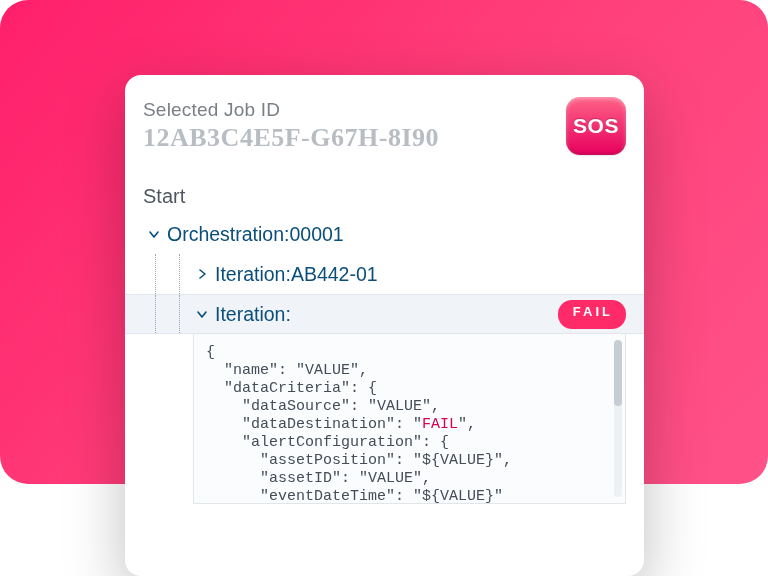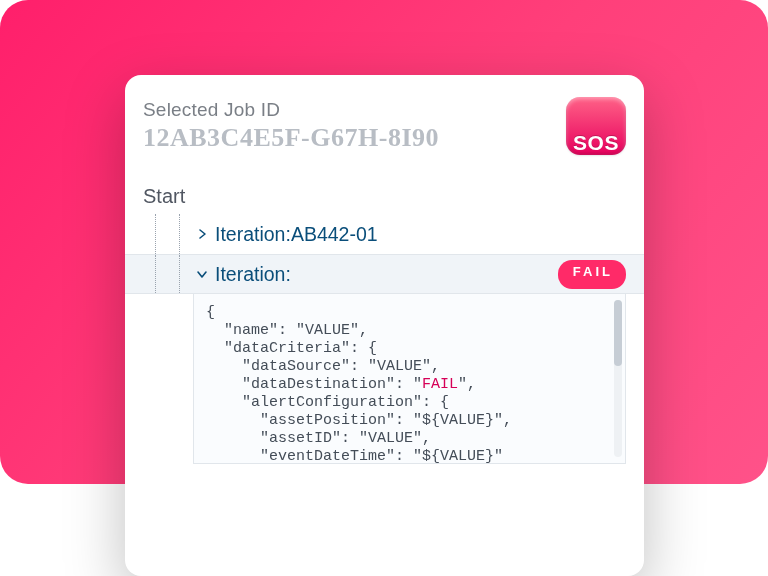--- a/index.html
+++ b/index.html
@@ -51,21 +51,21 @@
     letter-spacing: 0.5px;
     margin: 0;
     font-family: Liberation Serif, serif;
   }
   .sos-badge {
     width: 60px;
     height: 58px;
     border-radius: 14px;
     background: linear-gradient(180deg, #ff6287 0%, #e7005d 100%);
     display: flex;
-    align-items: flex-end;
+    align-items: center;
     justify-content: center;
     box-shadow: inset 0 2px 4px rgba(255,255,255,0.4), inset 0 -2px 3px rgba(0,0,0,0.15), 0 1px 2px rgba(0,0,0,0.1);
   }
   .sos-text {
     color: #fff;
     font-weight: 800;
     font-size: 21px;
     letter-spacing: 0.5px;
     text-shadow: 0 -1px 0 rgba(0,0,0,0.2);
   }
@@ -176,20 +176,30 @@
         </div>
         <div class="sos-badge">
           <span class="sos-text">SOS</span>
         </div>
       </div>
 
       <div class="start-label">Start</div>
 
       <div class="tree">
 
+        <div class="tree-row">
+          <span style="width:4px"></span>
+          <span class="chevron">
+            <svg width="14" height="14" viewBox="0 0 14 14">
+                <path d="M3 5l4 5 4-5" fill="none" stroke="#0a4e7a" stroke-width="1.6" stroke-linecap="round" stroke-linejoin="round"></path>
+              </svg>
+          </span>
+          <span class="node-prefix">Orchestration: </span>
+          <span class="node-id">00001</span>
+        </div>
 
 
         <div class="tree-row">
           <span class="indent-line"></span>
           <span class="indent-line"></span>
           <span style="width:4px"></span>
           <span class="chevron">
             <svg width="14" height="14" viewBox="0 0 14 14">
                 <path d="M5 3l5 4-5 4" fill="none" stroke="#0a4e7a" stroke-width="1.6" stroke-linecap="round" stroke-linejoin="round"></path>
               </svg>

